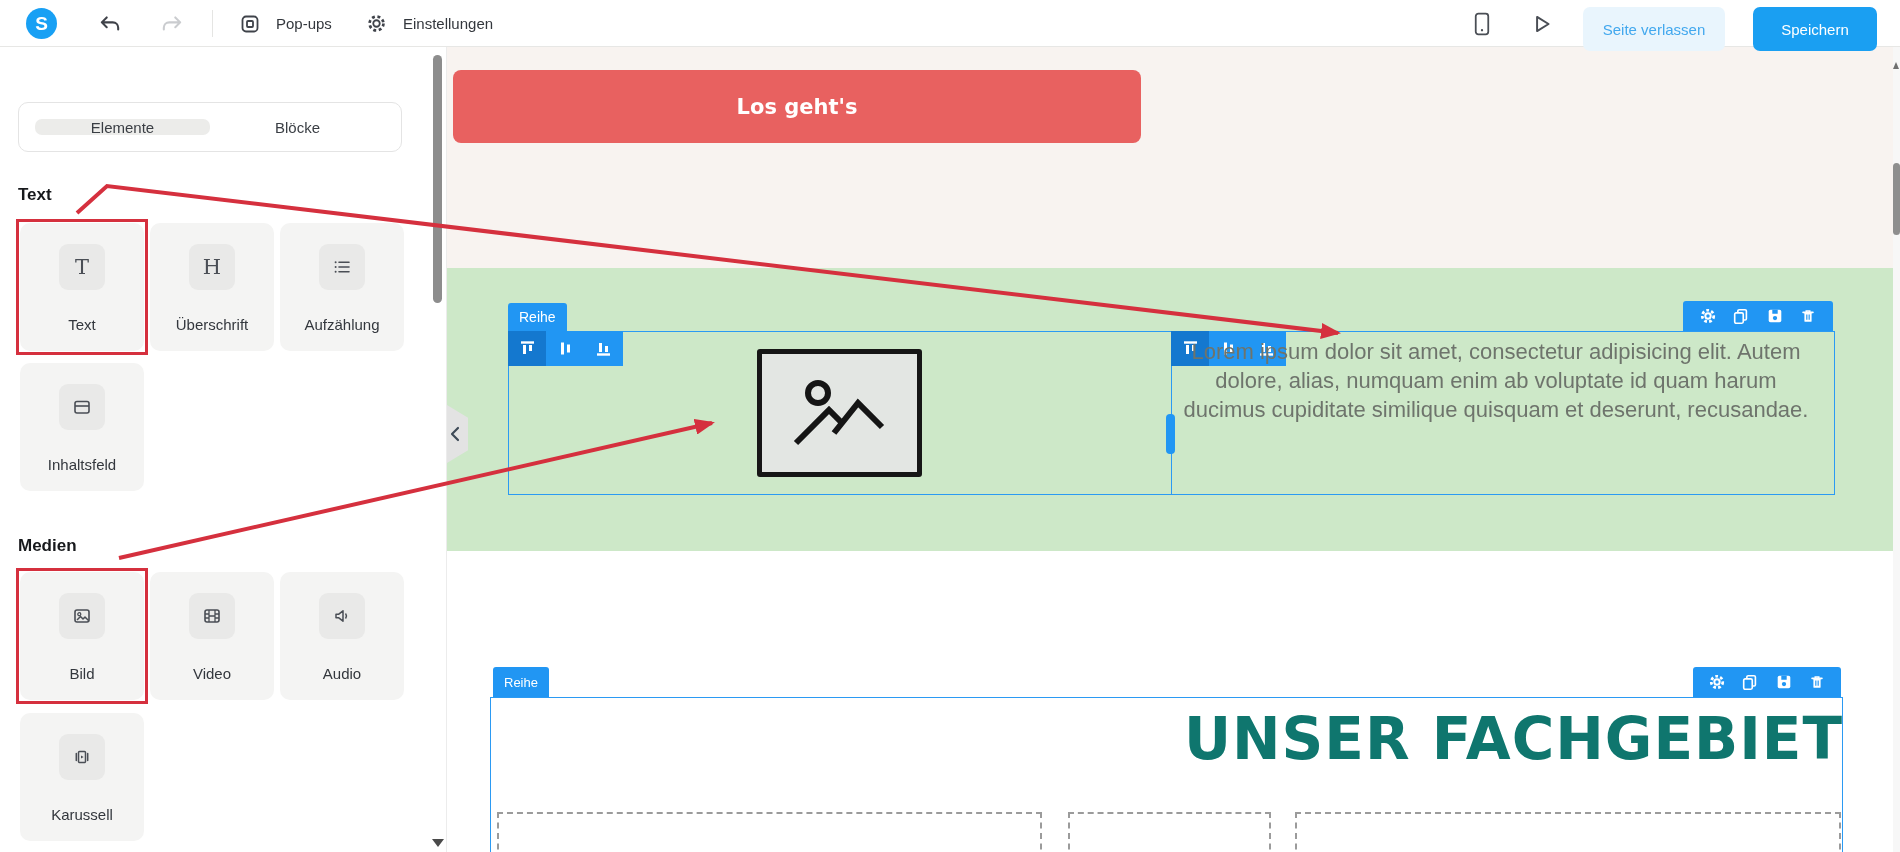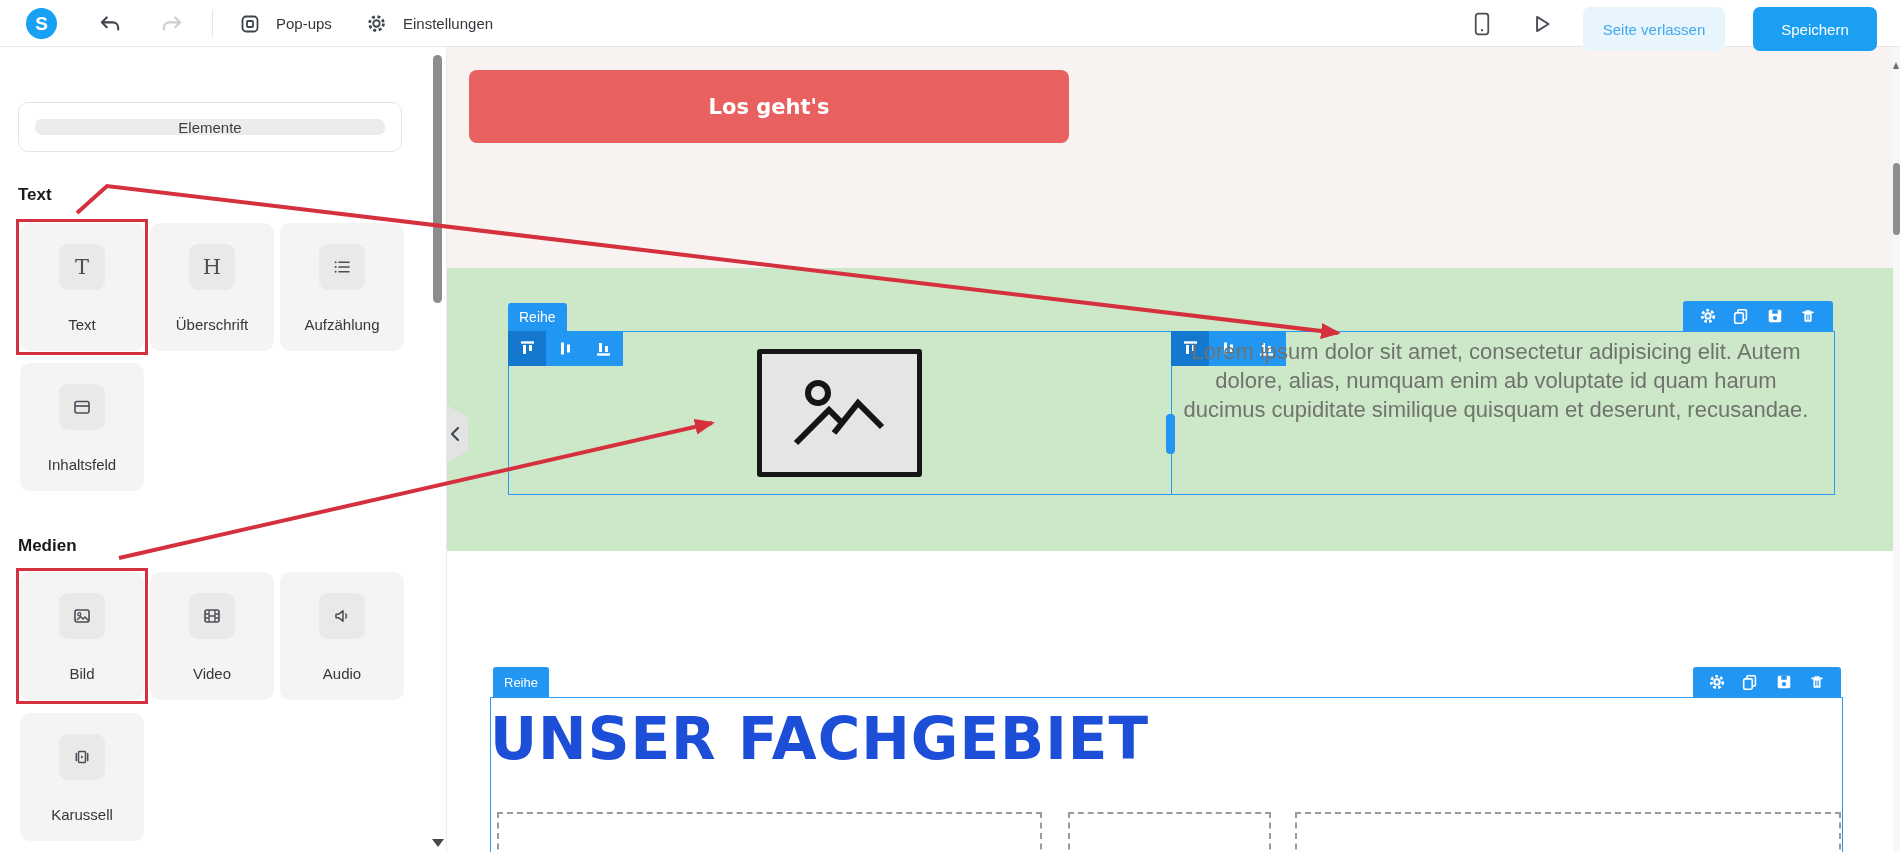--- a/index.html
+++ b/index.html
@@ -26,34 +26,34 @@
   .tile .ibox { position:absolute; left:39px; top:21px; width:46px; height:46px; background:#e9e9e8; border-radius:9px; display:flex; align-items:center; justify-content:center; color:#4a4e55; }
   .tile .tlabel { position:absolute; left:0; right:0; top:93px; text-align:center; font-size:15px; color:#33373d; }
   .serif-glyph { font-family:"DejaVu Serif",serif; font-size:21px; color:#4a4e55; }
   .red-box { position:absolute; border:3px solid #d5303e; z-index:6; pointer-events:none; }
   .sb-thumb { position:absolute; left:433px; top:8px; width:9px; height:248px; background:#8d8d8d; border-radius:5px; cursor:pointer; }
   .sb-down { position:absolute; left:432px; top:792px; width:0; height:0; border-left:6px solid transparent; border-right:6px solid transparent; border-top:8px solid #4a4a4a; cursor:pointer; }
 
   
   .canvas { position:absolute; left:447px; top:47px; width:1446px; height:805px; background:#fff; overflow:hidden; }
   .hero { position:absolute; left:0; top:0; width:1446px; height:221px; background:#f8f3f0; }
-  .hero-btn { position:absolute; left:22px; top:23px; width:600px; height:73px; background:#e86160; border-radius:8px; color:#fff; font-family:"DejaVu Sans",sans-serif; font-weight:bold; font-size:21px; display:flex; align-items:center; justify-content:center; cursor:pointer; }
+  .hero-btn { position:absolute; left:6px; top:23px; width:688px; height:73px; background:#e86160; border-radius:8px; color:#fff; font-family:"DejaVu Sans",sans-serif; font-weight:bold; font-size:21px; display:flex; align-items:center; justify-content:center; cursor:pointer; }
   .green { position:absolute; left:0; top:221px; width:1446px; height:283px; background:#cde8c8; }
   .row-tag { position:absolute; background:#2196f3; color:#fff; display:flex; align-items:center; padding:0 11px; border-radius:3px 3px 0 0; cursor:pointer; }
   .rowbox1 { position:absolute; left:61px; top:284px; width:1327px; height:164px; border:1px solid #2b9af3; }
   .col-divider { position:absolute; left:724px; top:284px; width:1px; height:164px; background:#2b9af3; }
   .minibar { position:absolute; top:284px; width:115px; height:35px; background:#2196f3; display:flex; }
   .minicell { width:38.3px; height:35px; display:flex; align-items:center; justify-content:center; cursor:pointer; }
   .minicell.active { background:#1478cf; }
   .actionbar { position:absolute; height:30px; background:#2196f3; border-radius:3px 3px 0 0; display:flex; align-items:center; justify-content:space-evenly; }
   .img-ph { position:absolute; left:310px; top:302px; width:165px; height:128px; background:#e3e6e3; border:5px solid #161616; border-radius:3px; display:flex; align-items:center; justify-content:center; cursor:pointer; }
   .lorem { position:absolute; left:729px; top:290px; width:640px; font-size:22px; line-height:29px; color:#6e746c; text-align:center; cursor:text; }
   .drag-handle { position:absolute; left:719px; top:367px; width:9px; height:40px; background:#2196f3; border-radius:4px; cursor:col-resize; }
   .rowbox2 { position:absolute; left:43px; top:650px; width:1353px; height:160px; background:#fff; border:1px solid #2b9af3; border-bottom:none; }
-  .heading2 { position:absolute; left:43px; top:658px; width:1353px; text-align:left; font-family:"DejaVu Sans",sans-serif; font-weight:bold; font-size:58px; letter-spacing:1px; color:#1d4ed8; cursor:text; }
+  .heading2 { position:absolute; left:43px; top:658px; width:1353px; text-align:right; font-family:"DejaVu Sans",sans-serif; font-weight:bold; font-size:58px; letter-spacing:1px; color:#0f766e; cursor:text; }
   .dashed { position:absolute; top:765px; height:90px; border:2px dashed #9b9b9b; background:#fff; cursor:pointer; }
   .collapse { position:absolute; left:0; top:358px; width:21px; height:58px; background:#e3e3e3; clip-path:polygon(0 0,100% 22%,100% 78%,0 100%); display:flex; align-items:center; cursor:pointer; }
 
   
   .pg-track { position:absolute; left:1893px; top:47px; width:7px; height:805px; background:#f7f7f7; }
   .pg-up { position:absolute; left:1893px; top:62px; width:0; height:0; border-left:3.5px solid transparent; border-right:3.5px solid transparent; border-bottom:7px solid #6f6f6f; cursor:pointer; }
   .pg-thumb { position:absolute; left:1893px; top:163px; width:7px; height:72px; background:#8e8e8e; border-radius:4px; cursor:pointer; }
 
   .overlay { position:absolute; left:0; top:0; width:1900px; height:852px; z-index:50; pointer-events:none; }
 </style>
@@ -95,20 +95,21 @@
     <path d="M6.5 4.5 L17 11 L6.5 17.5 Z" fill="none" stroke="#4a4e55" stroke-width="1.8" stroke-linejoin="round"></path>
   </svg>
 
   <div class="pill-btn leave-btn">Seite verlassen</div>
   <div class="pill-btn save-btn">Speichern</div>
 </header>
 
 <aside class="sidebar">
   <div class="tabs">
     <div class="tab active">Elemente</div>
+    <div class="tab">Blöcke</div>
   </div>
 
   <div class="sec-title" style="top:138px">Text</div>
 
   <div class="tile" style="left:20px; top:176px">
     <div class="ibox">
         <span class="serif-glyph">T</span>
       </div>
     <div class="tlabel">Text</div>
   </div>

